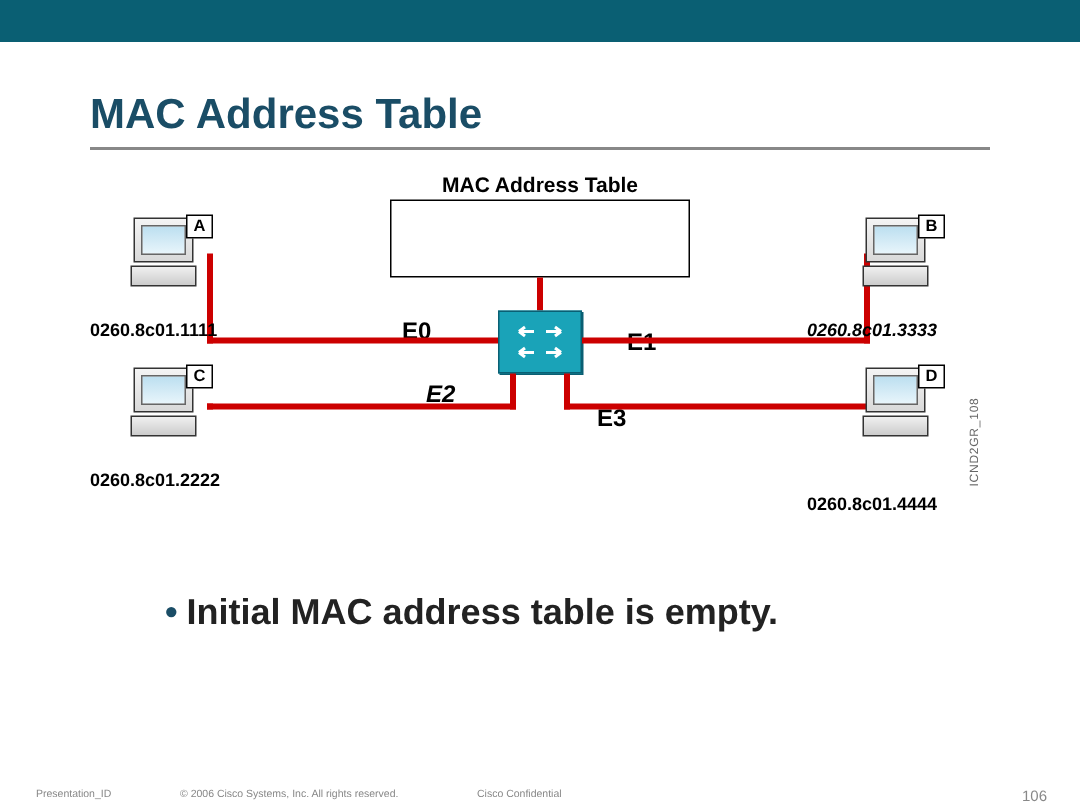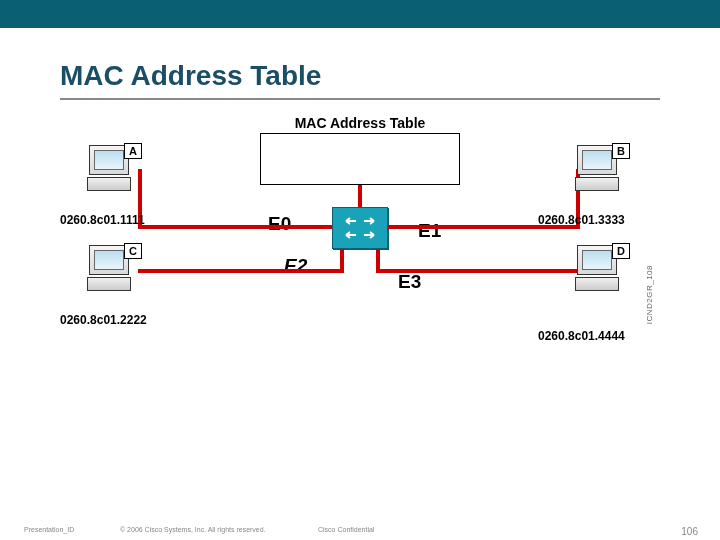--- a/index.html
+++ b/index.html
@@ -10,41 +10,41 @@
   .underline { position: absolute; top: 98px; left: 60px; width: 600px; height: 2px; background: #888; }
 
   .diagram { position: absolute; top: 115px; left: 60px; width: 600px; height: 250px; }
 
   .mat-label { position: absolute; left: 50%; transform: translateX(-50%); top: 0; font-weight: bold; font-size: 14px; }
   .mat-box { position: absolute; left: 50%; transform: translateX(-50%); top: 18px; width: 200px; height: 52px; border: 1px solid #000; background: #fff; }
 
   .switch { position: absolute; left: 50%; transform: translateX(-50%); top: 92px; width: 56px; height: 42px; background: #1aa3b8; border: 1px solid #0a5f73; box-shadow: 1px 1px 0 #0a5f73; display: flex; align-items: center; justify-content: center; }
   .switch svg { width: 40px; height: 30px; }
 
-  .port-label { position: absolute; font-weight: bold; font-size: 19px; }
+  .port-label { position: absolute; font-weight: bold; font-size: 16px; }
   .e0 { left: 208px; top: 98px; }
   .e1 { left: 358px; top: 105px; }
   .e2 { left: 224px; top: 140px; font-style: italic; }
   .e3 { left: 338px; top: 156px; }
 
   
   .link { position: absolute; background: #c00; }
 
   
   .pc { position: absolute; width: 54px; }
   .pc .monitor { width: 40px; height: 30px; border: 1px solid #333; background: linear-gradient(#f4f4f4,#d9d9d9); margin: 0 auto; position: relative; }
   .pc .monitor::after { content: ""; position: absolute; top: 4px; left: 4px; right: 4px; bottom: 4px; background: linear-gradient(#bcdff0,#e8f5fb); border: 1px solid #666; }
   .pc .base { width: 44px; height: 14px; border: 1px solid #333; background: linear-gradient(#f0f0f0,#ccc); margin: 2px auto 0; }
   .pc .tag { position: absolute; top: -2px; right: -6px; width: 18px; height: 16px; border: 1px solid #000; background: #fff; font-size: 11px; font-weight: bold; text-align: center; line-height: 14px; }
   .mac { position: absolute; font-size: 12px; font-weight: bold; white-space: nowrap; margin-top: 12px; }
 
   .pcA { left: 22px; top: 30px; }
   .macA { left: 0; top: 86px; }
   .pcB { left: 510px; top: 30px; }
-  .macB { left: 478px; top: 86px; }
+  .macB { left: 478px; top: 86px; font-style: italic; }
   .pcC { left: 22px; top: 130px; }
   .macC { left: 0; top: 186px; }
   .pcD { left: 510px; top: 130px; }
   .macD { left: 478px; top: 202px; }
 
   .side-code { position: absolute; right: 6px; top: 150px; font-size: 8px; color: #666; writing-mode: vertical-rl; transform: rotate(180deg); letter-spacing: 0.5px; }
 
   .bullet { position: absolute; top: 395px; left: 110px; font-size: 24px; font-weight: bold; color: #222; }
   .bullet .dot { color: #1a4d66; margin-right: 6px; }
 
@@ -122,20 +122,23 @@
     <div class="pc pcD">
       <div class="monitor"></div>
       <div class="base"></div>
       <div class="tag">D</div>
     </div>
     <div class="mac macD">0260.8c01.4444</div>
 
     <div class="side-code">ICND2GR_108</div>
   </div>
 
+  <div class="bullet">
+    <span class="dot">•</span><span>Initial MAC address table is empty.</span>
+  </div>
 
   <div class="footer">
     <span class="pid">Presentation_ID</span>
     <span class="copy">© 2006 Cisco Systems, Inc. All rights reserved.</span>
     <span class="conf">Cisco Confidential</span>
     <span class="pnum">106</span>
   </div>
 </div>
 
 </body></html>

